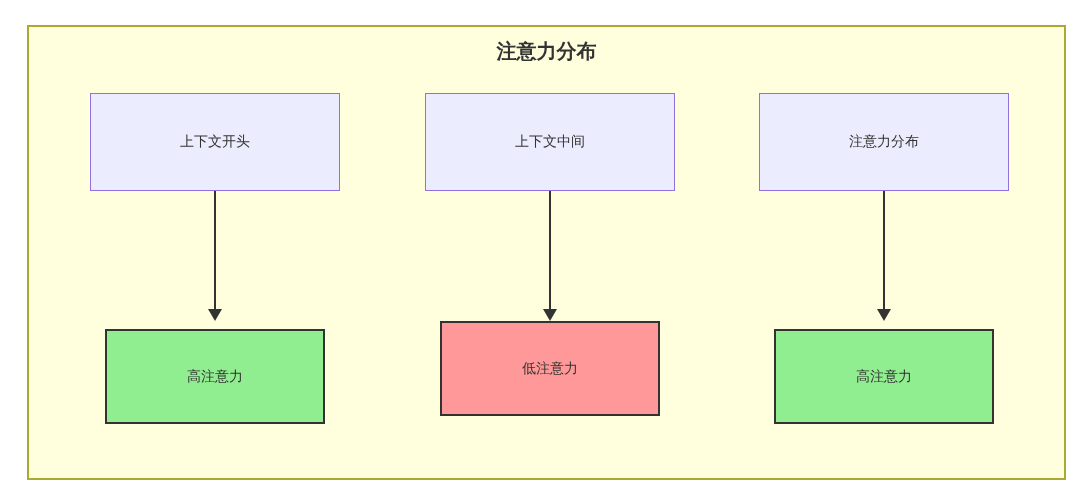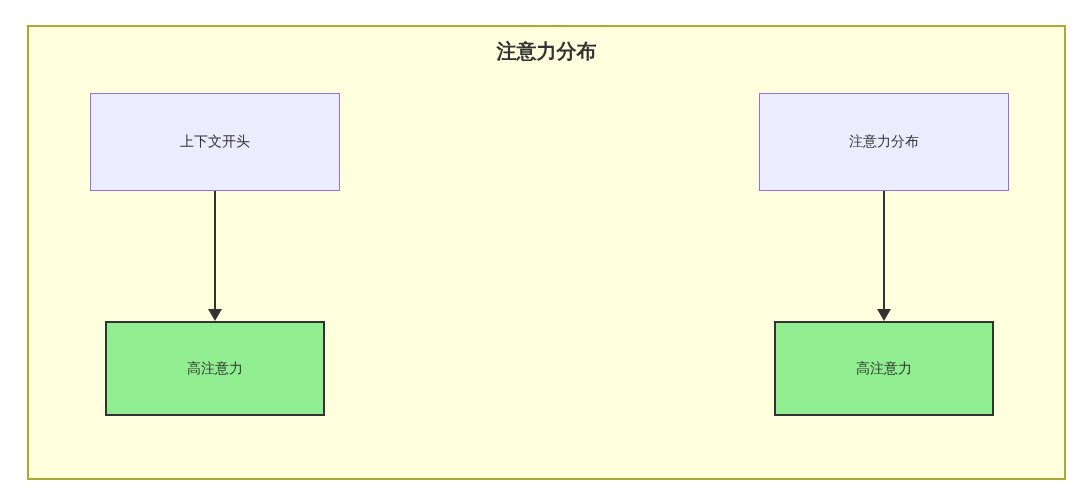--- a/index.html
+++ b/index.html
@@ -80,21 +80,21 @@
     height: 0;
     border-left: 7px solid transparent;
     border-right: 7px solid transparent;
     border-top: 12px solid var(--edge-color, #333333);
   }
   .node-attention {
     width: 220px;
     height: 95px;
     border: 2.7px solid var(--attention-node-border, #333333);
   }
-  .node-attention.high { background: var(--high-attention-fill, #90EE90); }
+  .node-attention.high { background: var(--high-attention-fill, #90EE90); margin-top: 8px; }
   .node-attention.low  { background: var(--low-attention-fill, #FF9999); }
 </style>
 </head>
 <body>
 
 <div class="canvas">
   <div class="subgraph">
 
     <div class="diagram-title">注意力分布</div>
 
@@ -104,20 +104,32 @@
       </div>
       <div class="edge">
         <div class="edge-line"></div>
         <div class="edge-arrowhead"></div>
       </div>
       <div class="node node-attention high">
         <span>高注意力</span>
       </div>
     </div>
 
+    <div class="column col-1">
+      <div class="node node-context">
+        <span>上下文中间</span>
+      </div>
+      <div class="edge">
+        <div class="edge-line"></div>
+        <div class="edge-arrowhead"></div>
+      </div>
+      <div class="node node-attention low">
+        <span>低注意力</span>
+      </div>
+    </div>
 
     <div class="column col-2">
       <div class="node node-context">
         <span>注意力分布</span>
       </div>
       <div class="edge">
         <div class="edge-line"></div>
         <div class="edge-arrowhead"></div>
       </div>
       <div class="node node-attention high">

